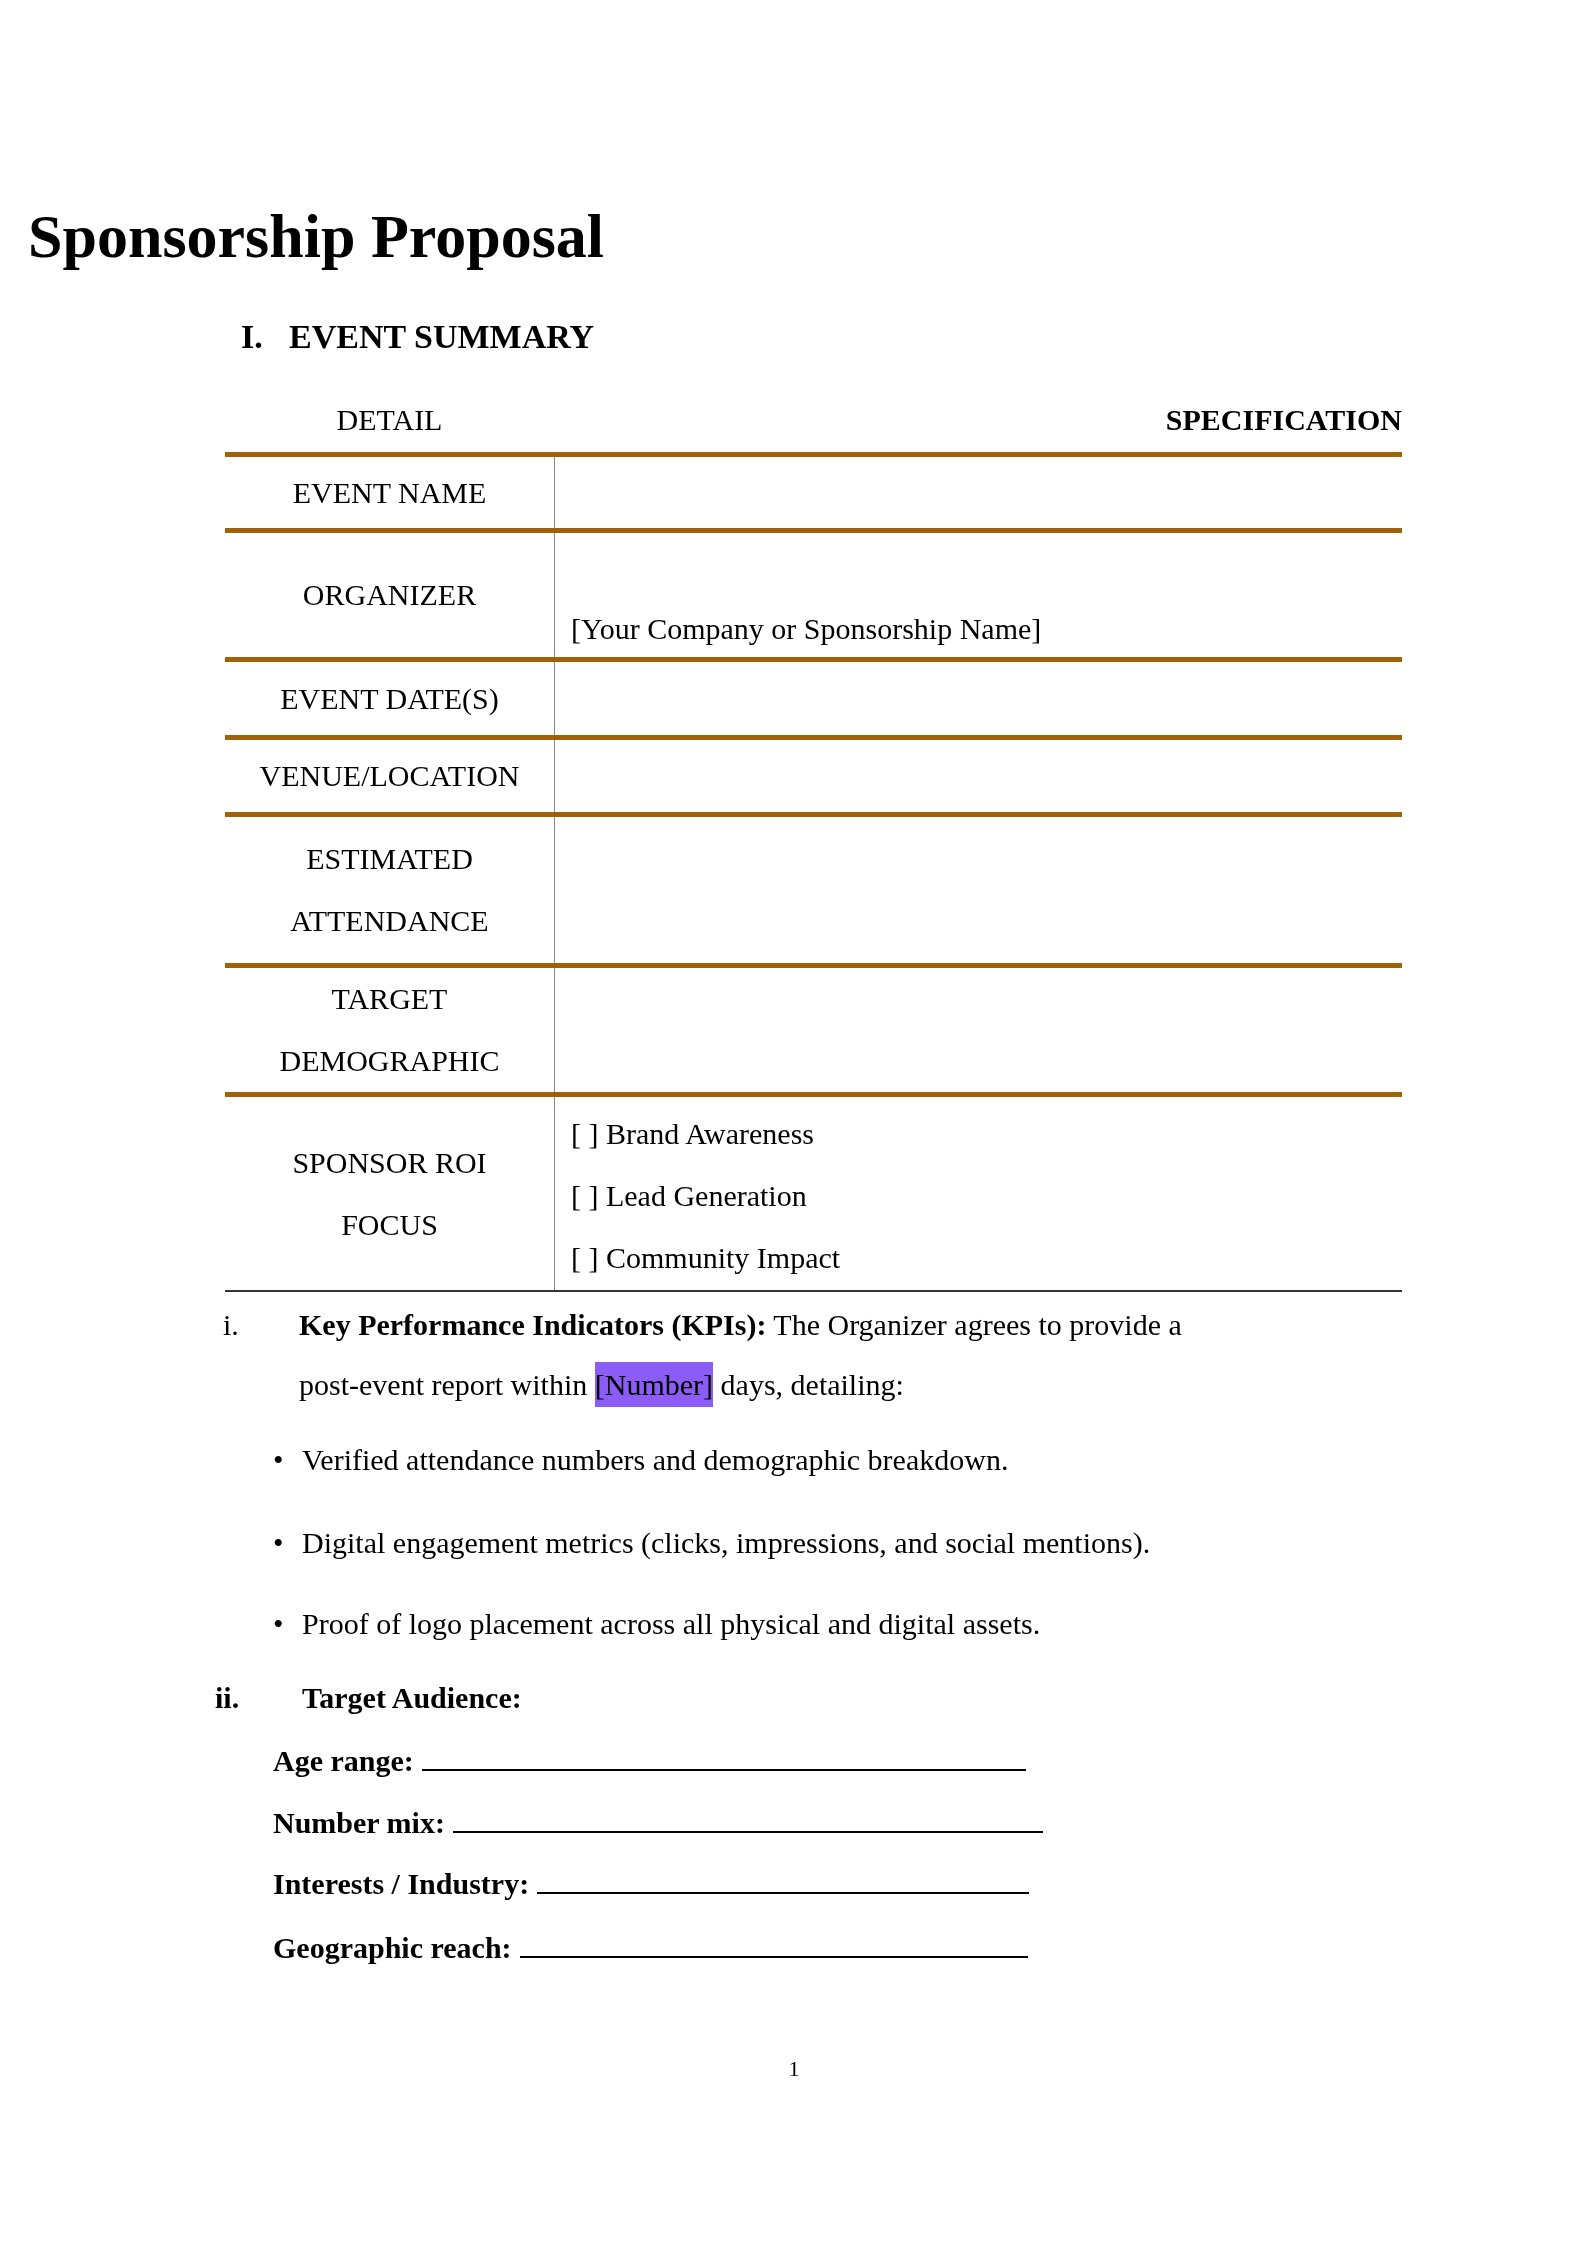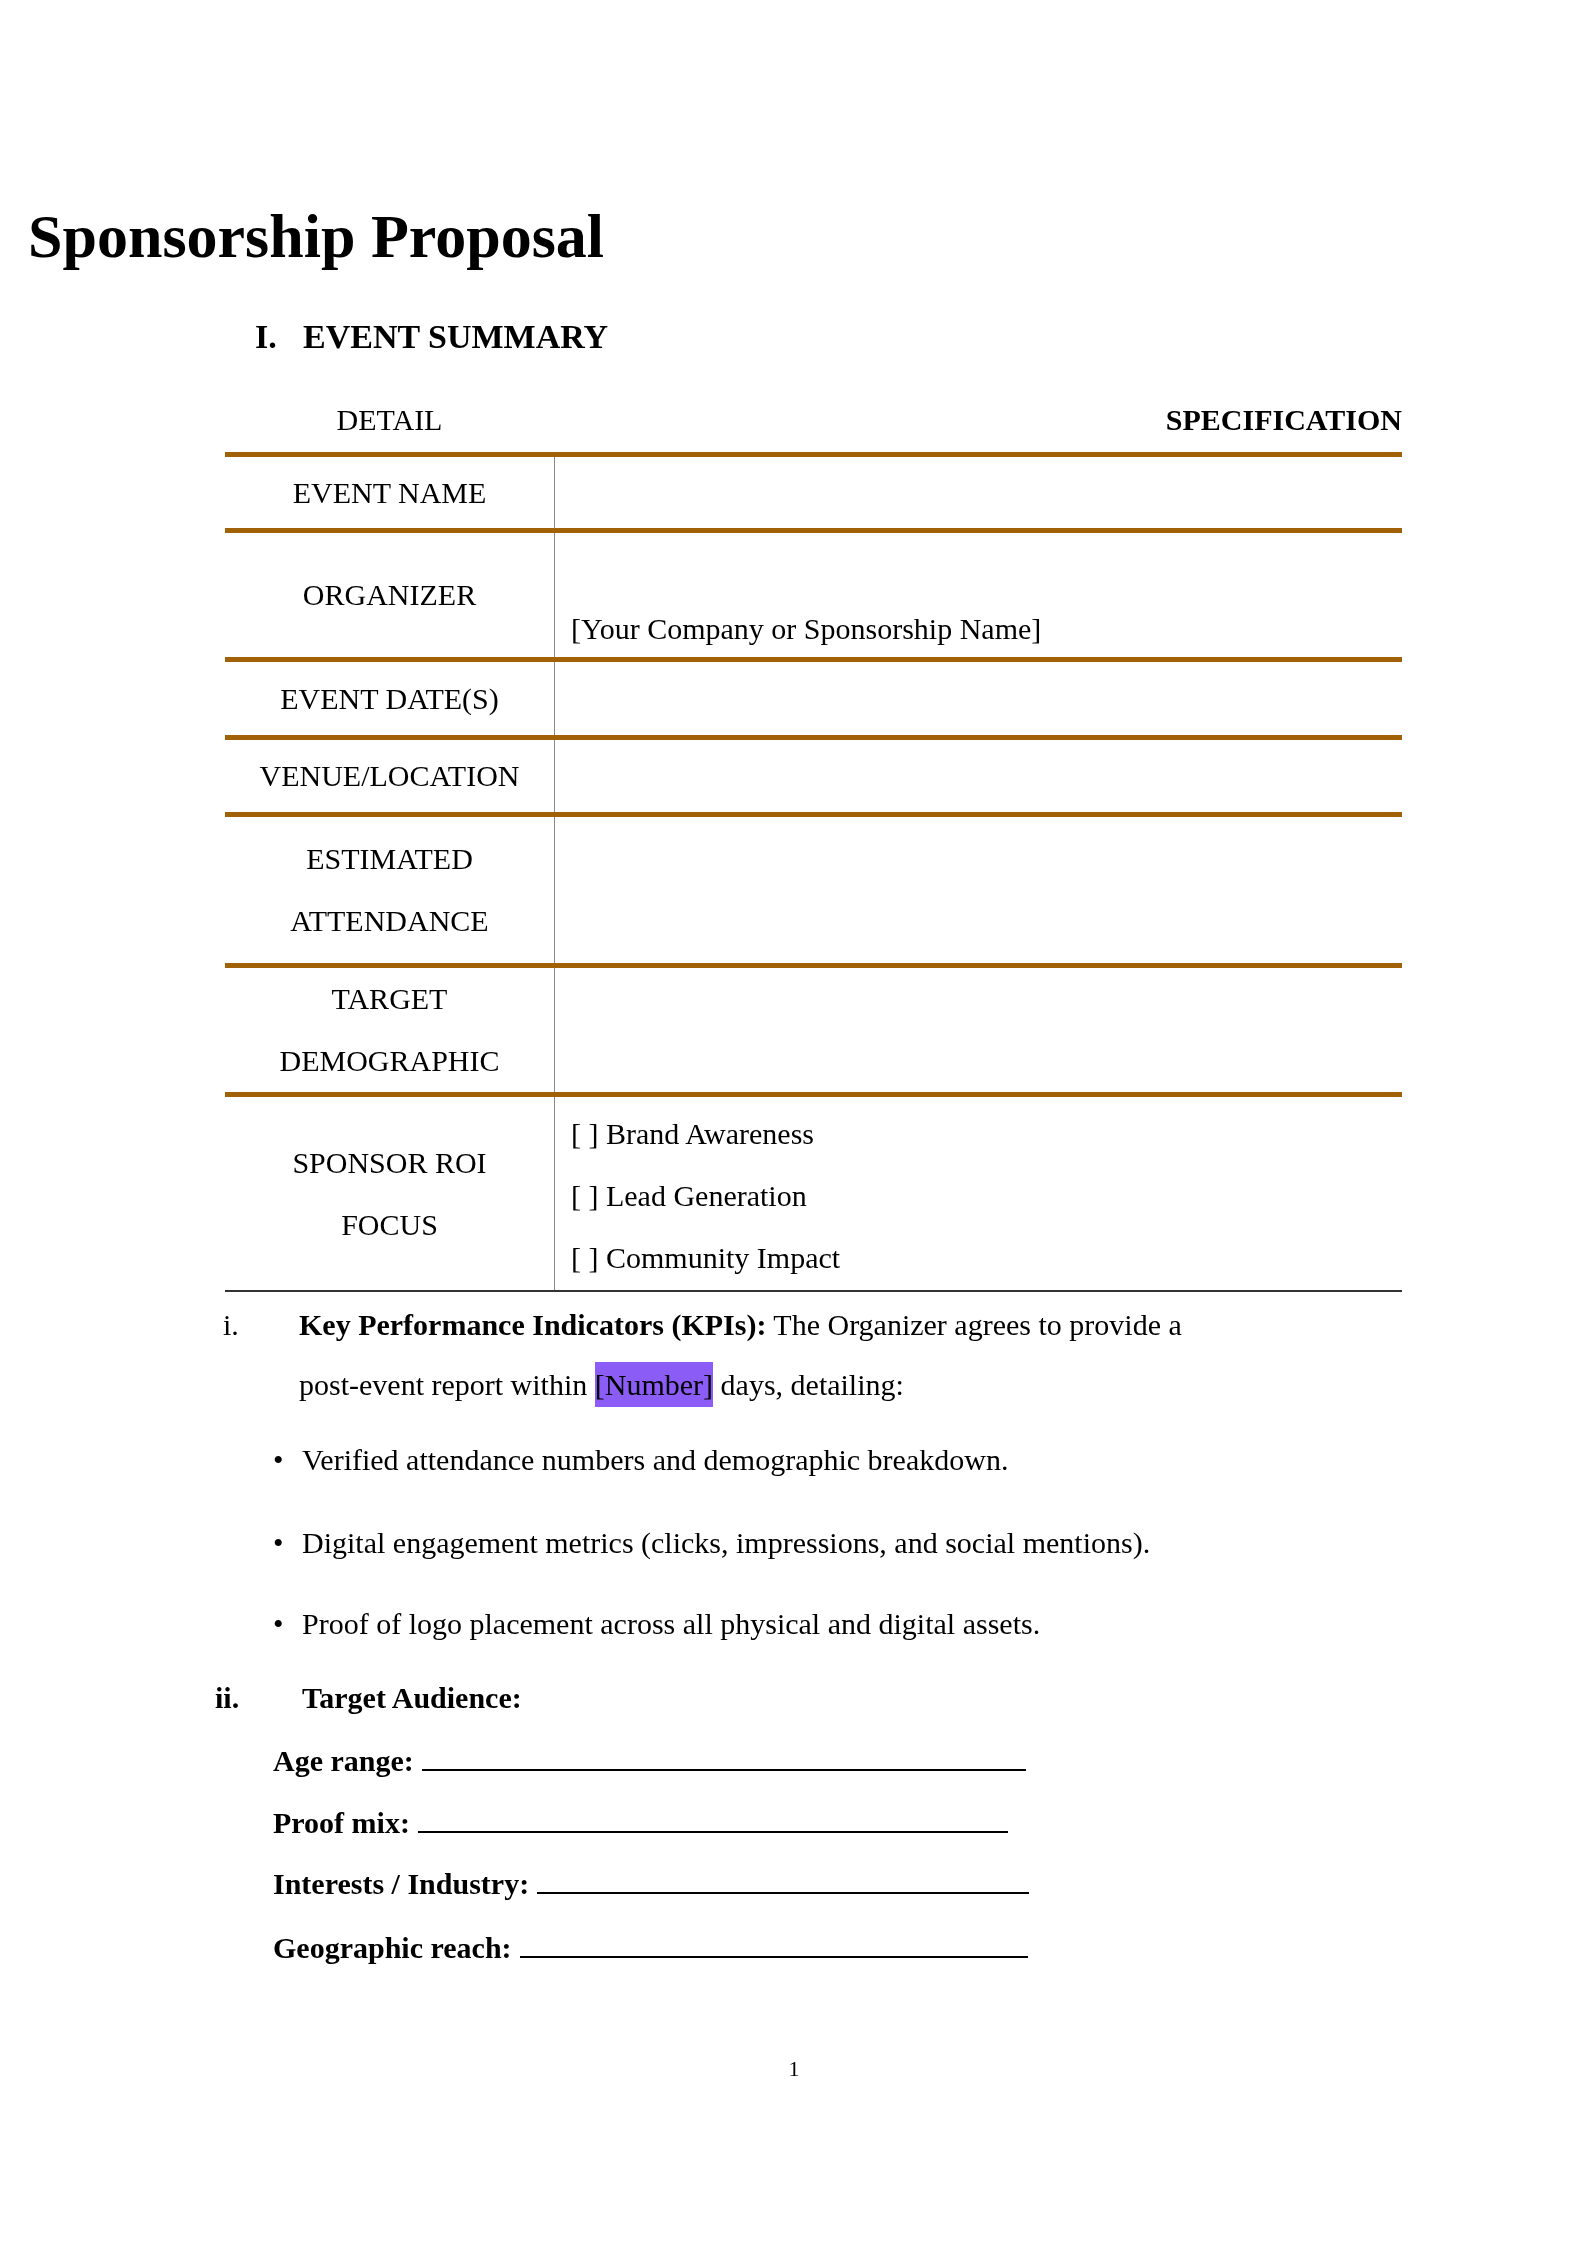--- a/index.html
+++ b/index.html
@@ -6,21 +6,21 @@
     body {
       width: 1588px; height: 2245px; position: relative; overflow: hidden;
       font-family: "Liberation Serif", "DejaVu Serif", serif; color: #000;
     }
     .abs { position: absolute; white-space: nowrap; }
     .title {
       left: 0; width: 1484px; text-align: left;
       top: 196px; font-size: 62px; font-weight: bold; line-height: 80px; padding-left: 28px;
     }
     .heading {
-      left: 241px; top: 317px; font-size: 34px; font-weight: bold; line-height: 40px; margin-left: 14px;
+      left: 241px; top: 317px; font-size: 34px; font-weight: bold; line-height: 40px;
     }
     .heading .num { display: inline-block; width: 48px; }
 
     
     .tbl { position: absolute; left: 225px; width: 1177px; top: 390px; }
     .thead { position: relative; height: 62px; }
     .thead .c1, .thead .c2 {
       position: absolute; top: 10px; font-size: 30px; line-height: 40px; text-align: center;
     }
     .thead .c1 { left: 0; width: 329px; }
@@ -151,21 +151,21 @@
   <span class="dot">•</span><span>Proof of logo placement across all physical and digital assets.</span>
 </div>
 
 <div class="abs ta-num">ii.</div>
 <div class="abs ta-title">Target Audience:</div>
 
 <div class="abs field" style="top:1741px">
   <span>Age range:</span><span class="line" style="width:604px"></span>
 </div>
 <div class="abs field" style="top:1803px">
-  <span>Proof mix:</span><span class="line" style="width:590px"></span>
+  <span>Number mix:</span><span class="line" style="width:590px"></span>
 </div>
 <div class="abs field" style="top:1864px">
   <span>Interests / Industry:</span><span class="line" style="width:492px"></span>
 </div>
 <div class="abs field" style="top:1928px">
   <span>Geographic reach:</span><span class="line" style="width:508px"></span>
 </div>
 
 <div class="abs pagenum">1</div>
 

